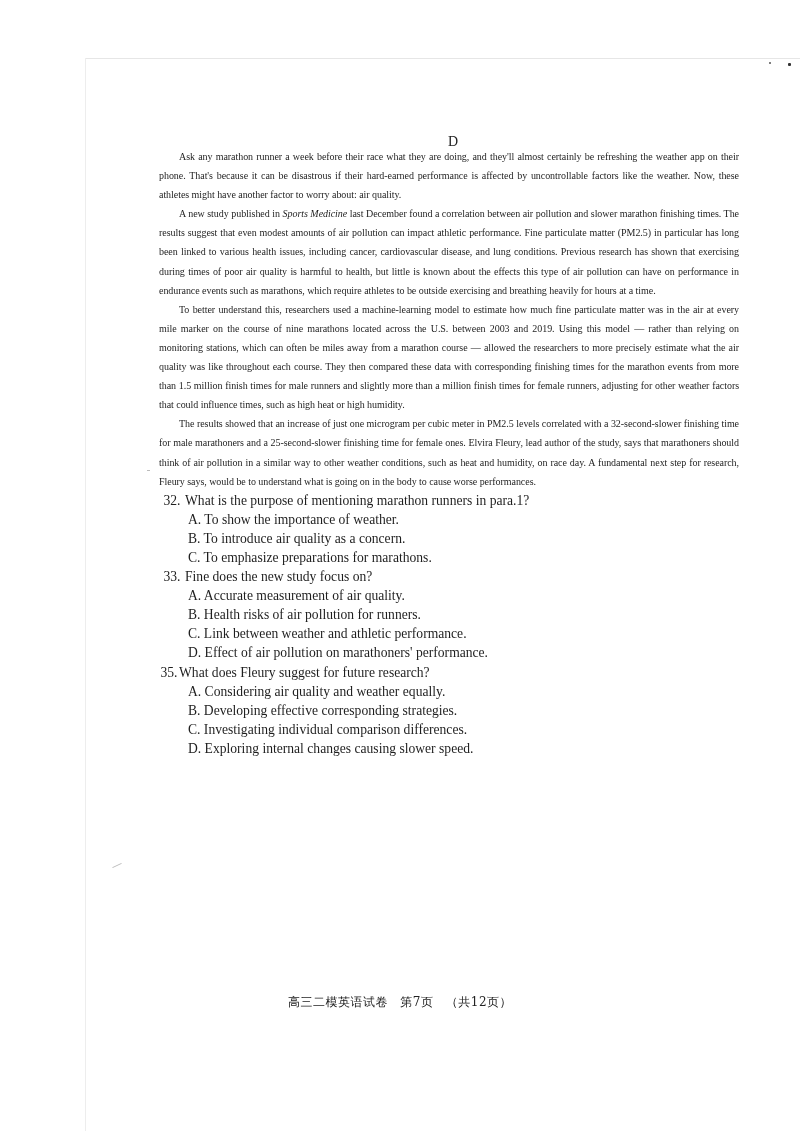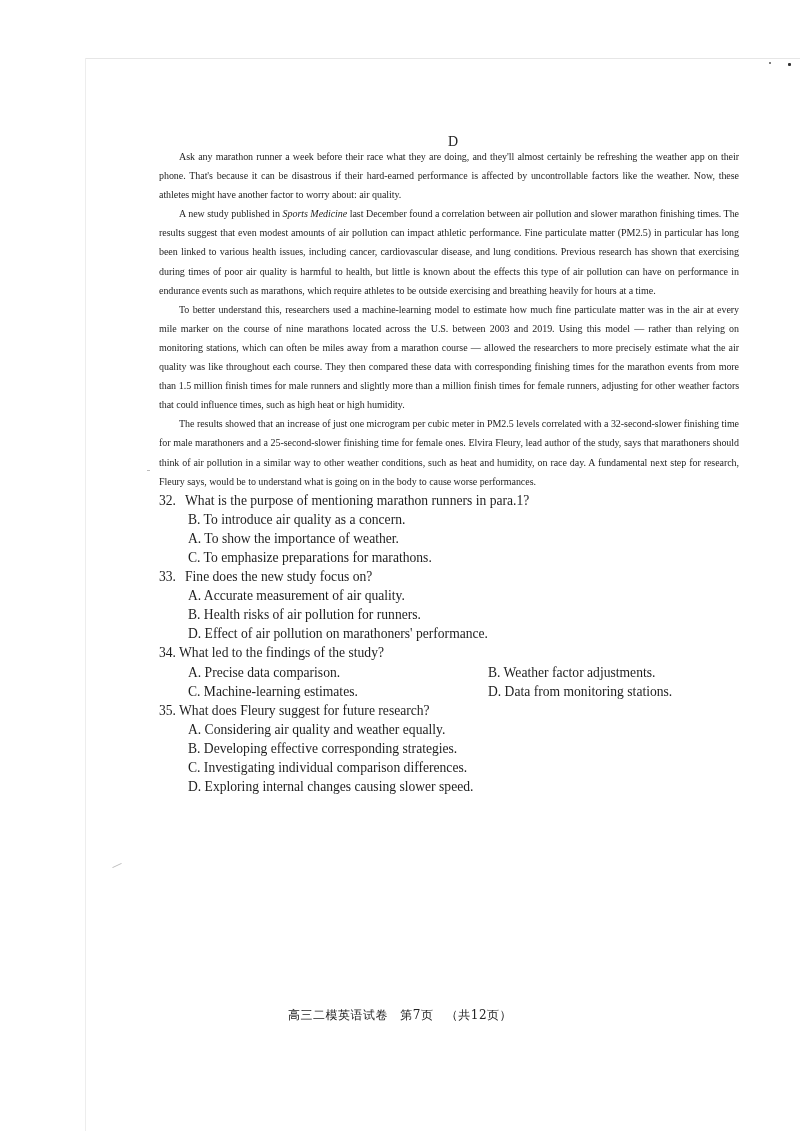--- a/index.html
+++ b/index.html
@@ -68,20 +68,21 @@
       font-size: 13.6px;
       line-height: 19.1px;
       margin: 0;
     }
     .q-stem {
       margin: 0;
     }
     .q-num {
       display: inline-block;
       min-width: 26px;
+      text-align: center;
     }
     .q-num.tight { min-width: 20px; }
     .options {
       margin: 0;
       padding-left: 29px;
     }
     .opt {
       margin: 0;
       height: 19.1px;
     }
@@ -92,21 +93,20 @@
     .footer {
       position: absolute;
       left: 0;
       width: 800px;
       top: 994px;
       text-align: center;
       font-family: "DejaVu Serif", serif;
       font-size: 12px;
       letter-spacing: 0.5px;
       color: #222;
-      margin-top: 13px;
     }
     .footer span { margin: 0 4px; }
     .stray-mark {
       position: absolute;
       left: 112px;
       top: 865px;
       width: 10px;
       height: 1px;
       background: #bbb;
       transform: rotate(-25deg);
@@ -137,44 +137,36 @@
   <div>
     <p class="para">Ask any marathon runner a week before their race what they are doing, and they'll almost certainly be refreshing the weather app on their phone. That's because it can be disastrous if their hard-earned performance is affected by uncontrollable factors like the weather. Now, these athletes might have another factor to worry about: air quality.</p>
     <p class="para"><span>A new study published in </span><i>Sports Medicine</i><span> last December found a correlation between air pollution and slower marathon finishing times. The results suggest that even modest amounts of air pollution can impact athletic performance. Fine particulate matter (PM2.5) in particular has long been linked to various health issues, including cancer, cardiovascular disease, and lung conditions. Previous research has shown that exercising during times of poor air quality is harmful to health, but little is known about the effects this type of air pollution can have on performance in endurance events such as marathons, which require athletes to be outside exercising and breathing heavily for hours at a time.</span></p>
     <p class="para">To better understand this, researchers used a machine-learning model to estimate how much fine particulate matter was in the air at every mile marker on the course of nine marathons located across the U.S. between 2003 and 2019. Using this model — rather than relying on monitoring stations, which can often be miles away from a marathon course — allowed the researchers to more precisely estimate what the air quality was like throughout each course. They then compared these data with corresponding finishing times for the marathon events from more than 1.5 million finish times for male runners and slightly more than a million finish times for female runners, adjusting for other weather factors that could influence times, such as high heat or high humidity.</p>
     <p class="para">The results showed that an increase of just one microgram per cubic meter in PM2.5 levels correlated with a 32-second-slower finishing time for male marathoners and a 25-second-slower finishing time for female ones. Elvira Fleury, lead author of the study, says that marathoners should think of air pollution in a similar way to other weather conditions, such as heat and humidity, on race day. A fundamental next step for research, Fleury says, would be to understand what is going on in the body to cause worse performances.</p>
   </div>
 
   <div class="question">
     <p class="q-stem"><span class="q-num">32.</span><span>What is the purpose of mentioning marathon runners in para.1?</span></p>
     <div class="options">
+      <p class="opt">A. To show the importance of weather.</p>
       <p class="opt">B. To introduce air quality as a concern.</p>
-      <p class="opt">A. To show the importance of weather.</p>
       <p class="opt">C. To emphasize preparations for marathons.</p>
     </div>
   </div>
 
   <div class="question">
     <p class="q-stem"><span class="q-num">33.</span><span>Fine does the new study focus on?</span></p>
     <div class="options">
       <p class="opt">A. Accurate measurement of air quality.</p>
       <p class="opt">B. Health risks of air pollution for runners.</p>
+      <p class="opt">C. Link between weather and athletic performance.</p>
       <p class="opt">D. Effect of air pollution on marathoners' performance.</p>
     </div>
   </div>
 
-  <div class="question">
-    <p class="q-stem"><span class="q-num tight">34.</span><span>What led to the findings of the study?</span></p>
-    <div class="options grid">
-      <p class="opt">A. Precise data comparison.</p>
-      <p class="opt">B. Weather factor adjustments.</p>
-      <p class="opt">C. Machine-learning estimates.</p>
-      <p class="opt">D. Data from monitoring stations.</p>
-    </div>
-  </div>
 
   <div class="question">
     <p class="q-stem"><span class="q-num tight">35.</span><span>What does Fleury suggest for future research?</span></p>
     <div class="options">
       <p class="opt">A. Considering air quality and weather equally.</p>
       <p class="opt">B. Developing effective corresponding strategies.</p>
       <p class="opt">C. Investigating individual comparison differences.</p>
       <p class="opt">D. Exploring internal changes causing slower speed.</p>
     </div>
   </div>

